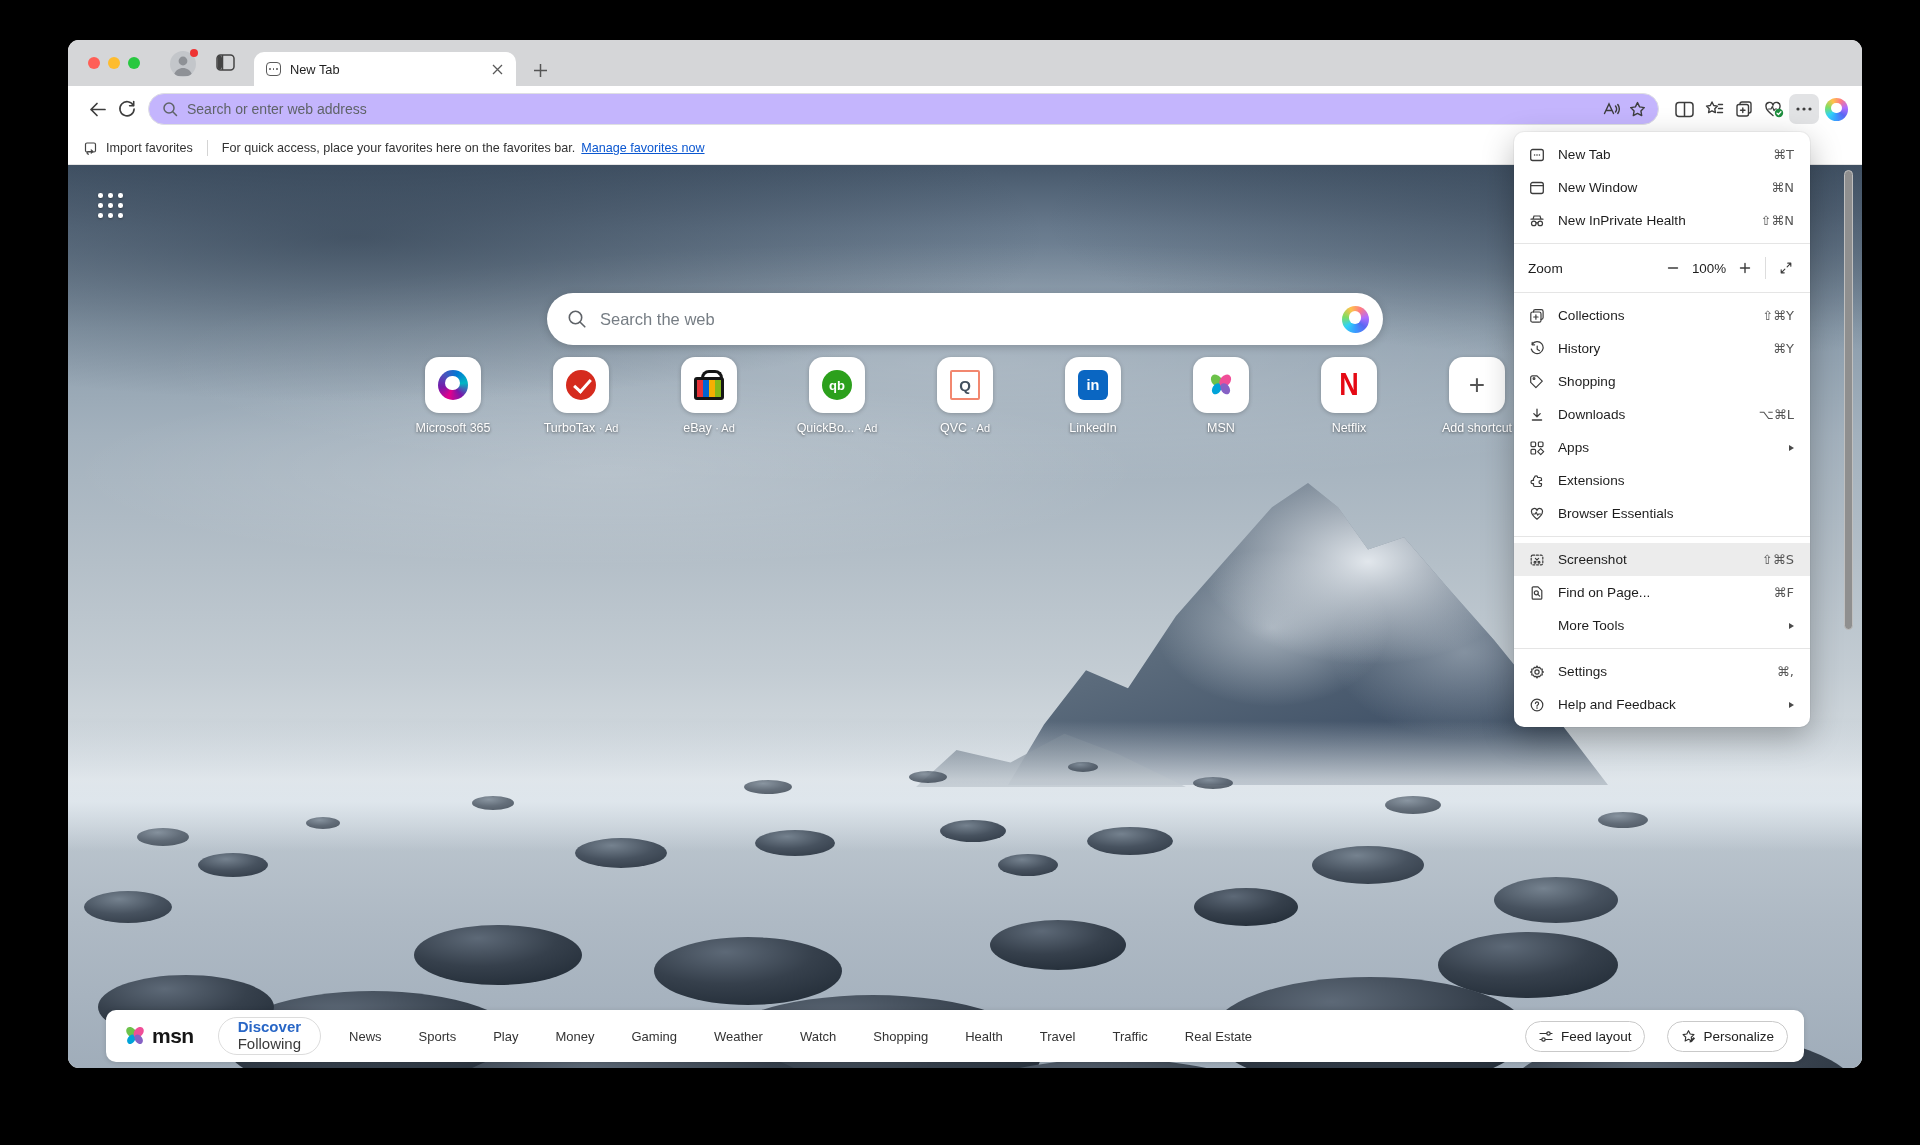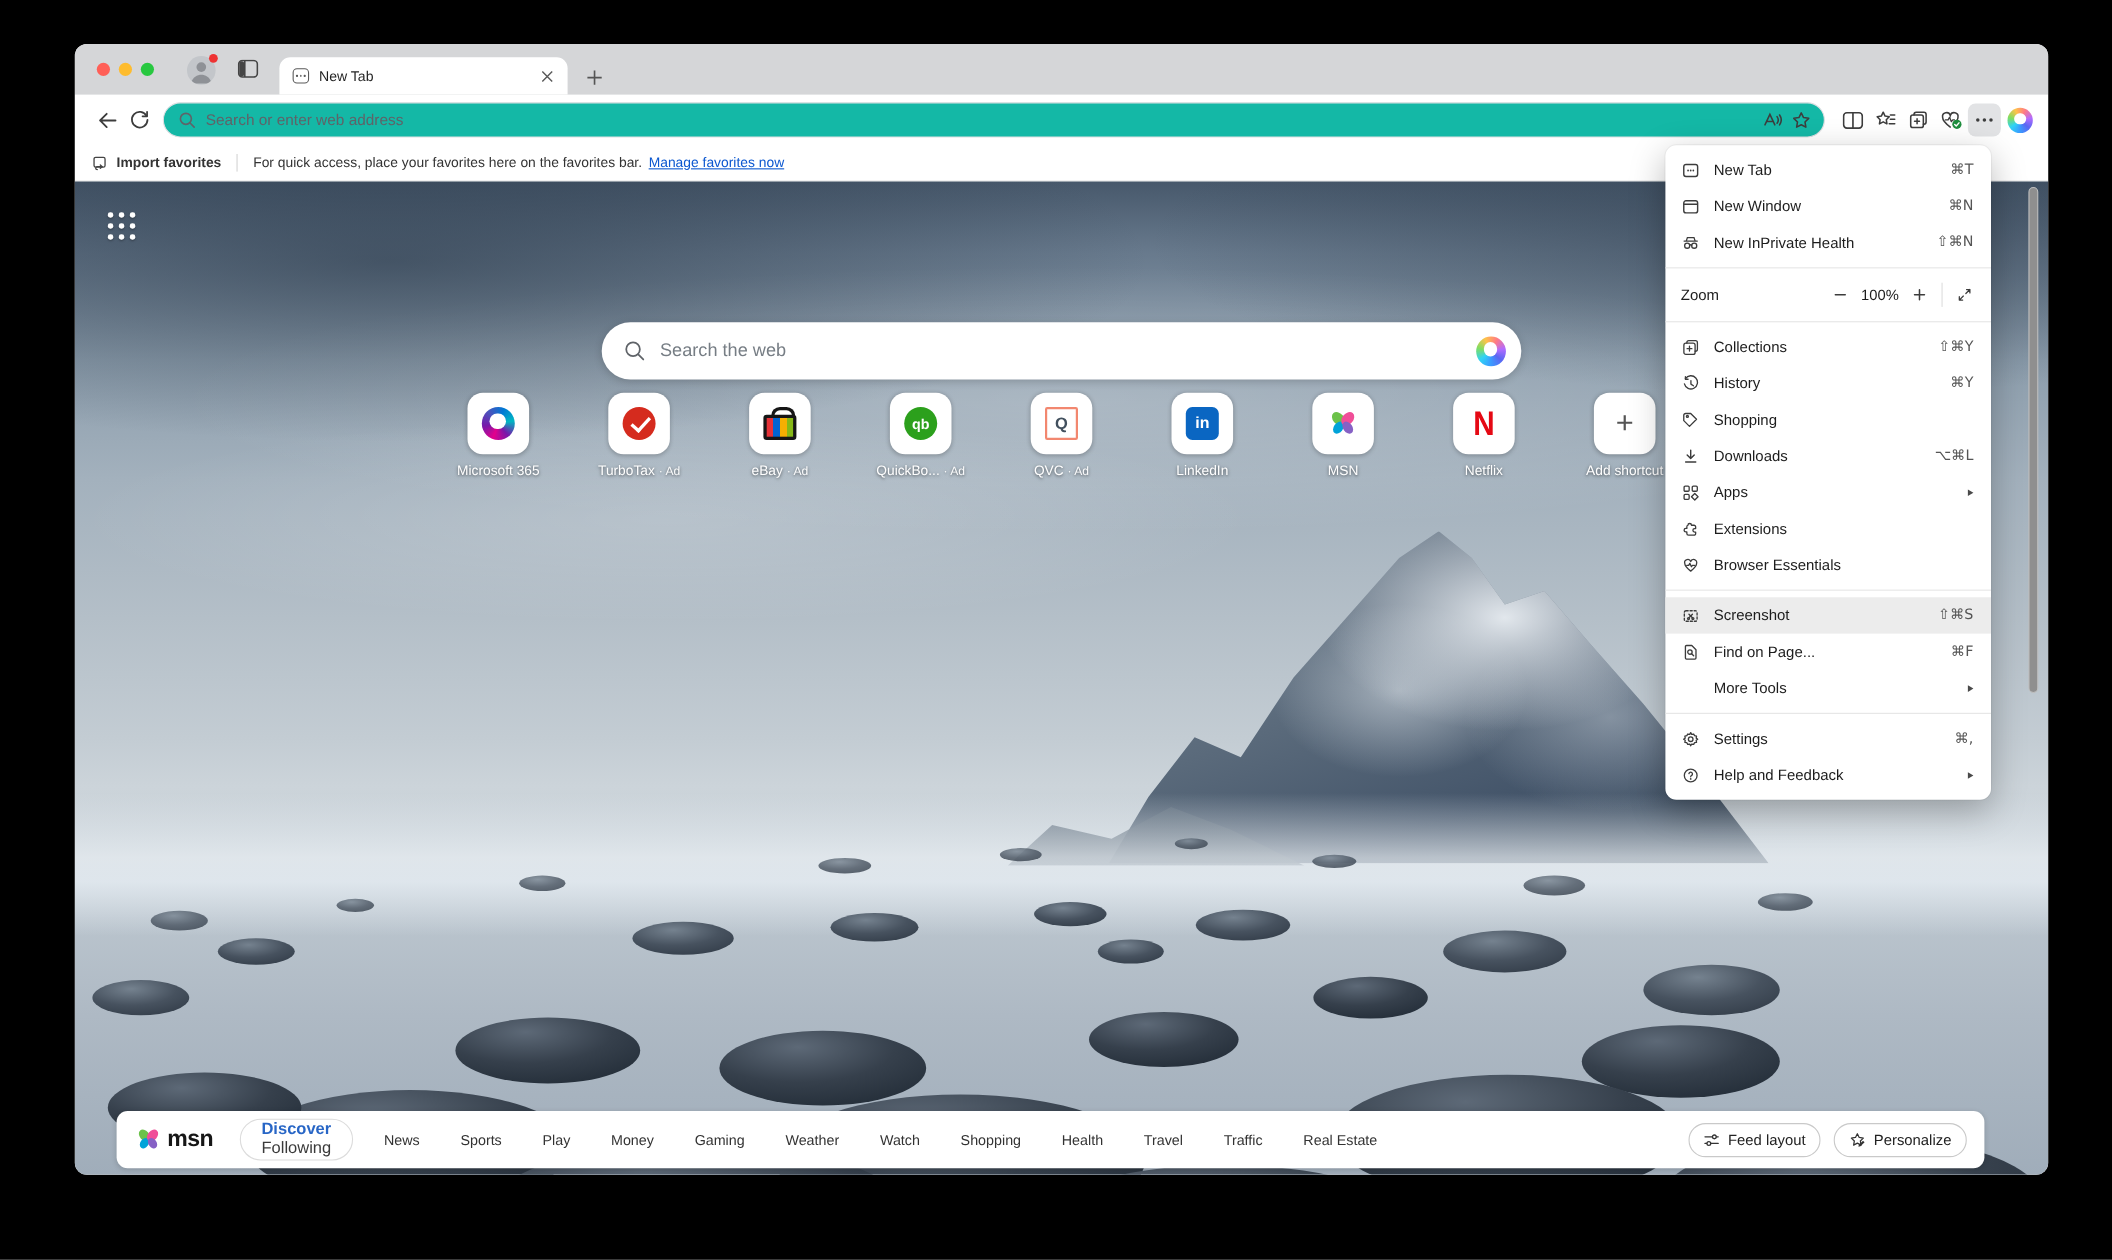--- a/index.html
+++ b/index.html
@@ -20,29 +20,29 @@
   .tab-fav { width:15px; height:14px; border:1.4px solid #5a5a5a; border-radius:4px; display:flex; align-items:center; justify-content:center; gap:1.5px; flex:none; }
   .tab-fav i { width:1.8px; height:1.8px; border-radius:50%; background:#5a5a5a; }
   .tab-title { font-size:12.8px; color:#1f1f1f; margin-left:9px; flex:1; white-space:nowrap; overflow:hidden; }
   .tab-close { width:18px; height:18px; display:flex; align-items:center; justify-content:center; border-radius:4px; }
   .newtab-btn { position:absolute; left:462px; top:20px; width:20px; height:20px; display:flex; align-items:center; justify-content:center; }
 
   
   .toolbar { height:46px; background:#fff; display:flex; align-items:center; padding:0 14px; }
   .ib { width:30px; height:30px; display:flex; align-items:center; justify-content:center; border-radius:7px; flex:none; }
   .ib.active { background:#e2e3e5; }
-  .addr { flex:1; height:32px; margin:0 10px 0 6px; background:#14b8a6; border:1px solid #dedfe2; border-radius:16px; display:flex; align-items:center; padding:0 8px 0 13px; }
+  .addr { flex:1; height:32px; margin:0 10px 0 6px; background:#c4b5fd; border:1px solid #dedfe2; border-radius:16px; display:flex; align-items:center; padding:0 8px 0 13px; }
   .addr input { flex:1; border:none; outline:none; background:transparent; font-size:14px; color:#202124; font-family:inherit; margin-left:9px; }
   .addr input::placeholder { color:#5f6368; }
   .copilot { width:23px; height:23px; border-radius:50%; background:conic-gradient(from 130deg,#5a67f2,#3a9bff,#2fd3f5,#7fdd62,#ffc24a,#ff7a85,#b16cff,#5a67f2); position:relative; margin-left:6px; flex:none; }
   .copilot::after { content:""; position:absolute; left:26%; top:22%; width:46%; height:46%; background:#fff; border-radius:50%; }
 
   
   .favbar { height:33px; background:#fff; border-bottom:1px solid #e6e6e6; display:flex; align-items:center; padding:0 16px; font-size:12.6px; color:#333; }
-  .favbar .imp { display:flex; align-items:center; gap:7px;font-weight:bold; }
+  .favbar .imp { display:flex; align-items:center; gap:7px; }
   .favbar .sep { width:1px; height:16px; background:#d4d4d4; margin:0 14px; }
   .favbar a { color:#0b57d0; text-decoration:underline; margin-left:6px; }
 
   
   .content { position:relative; height:903px; overflow:hidden;
     background:linear-gradient(180deg,#47586b 0%,#67798c 7%,#8c9dac 18%,#a3b1bd 30%,#b4bfc8 44%,#c3ccd3 56%,#ccd4da 61%,#bfc9d1 70%,#aeb9c4 84%,#a0adba 100%); }
   .clouds { position:absolute; inset:0; background:
     radial-gradient(55% 26% at 16% 8%, rgba(30,44,60,.5), transparent 70%),
     radial-gradient(48% 22% at 88% 6%, rgba(36,50,66,.45), transparent 70%),
     radial-gradient(60% 18% at 50% 22%, rgba(255,255,255,.22), transparent 75%),
@@ -88,21 +88,21 @@
 
   
   .msnbar { position:absolute; left:38px; right:58px; bottom:6px; height:52px; background:#fff; border-radius:10px; display:flex; align-items:center; padding:0 16px; box-shadow:0 1px 5px rgba(0,0,0,.15); }
   .msnlogo { display:flex; align-items:center; gap:4px; }
   .msnlogo b { font-size:21px; color:#161616; letter-spacing:-.5px; font-weight:700; }
   .feedpill { margin-left:24px; height:38px; border:1px solid #dcdcdc; border-radius:19px; display:flex; align-items:center; padding:0 6px;flex-direction:column; }
   .feedpill .ft { padding:0 13px; font-size:15px; color:#3a3a3a; }
   .feedpill .ft.on { color:#2866c6; font-weight:bold; }
   .msnlinks { display:flex; gap:37px; margin-left:28px; font-size:13px; color:#333; }
   .msnlinks a { color:#333; text-decoration:none; white-space:nowrap; }
-  .msnbtns { margin-left:auto; display:flex; gap:12px; }
+  .msnbtns { margin-left:auto; display:flex; gap:22px; }
   .mbtn { height:31px; border:1px solid #c9c9c9; border-radius:16px; display:flex; align-items:center; gap:7px; padding:0 13px; font-size:13.5px; color:#222; background:#fff; }
 
   .scrollbar { position:absolute; right:9px; top:5px; width:9px; height:460px; border-radius:5px; background:#8f8f8f; border:1px solid #bfbfbf; }
 
   
   .menu { position:absolute; top:92px; right:52px; width:296px; background:#fff; border-radius:10px; box-shadow:0 10px 32px rgba(0,0,0,.28), 0 0 0 1px rgba(0,0,0,.04); padding:6px 0; z-index:50; }
   .mi { height:33px; display:flex; align-items:center; padding:0 16px 0 14px; gap:13px; }
   .mi.hl { background:#ececec; }
   .mic { width:17px; height:17px; display:flex; align-items:center; justify-content:center; flex:none; }
   .mil { flex:1; font-size:13.6px; color:#1d1d1d; white-space:nowrap; }

